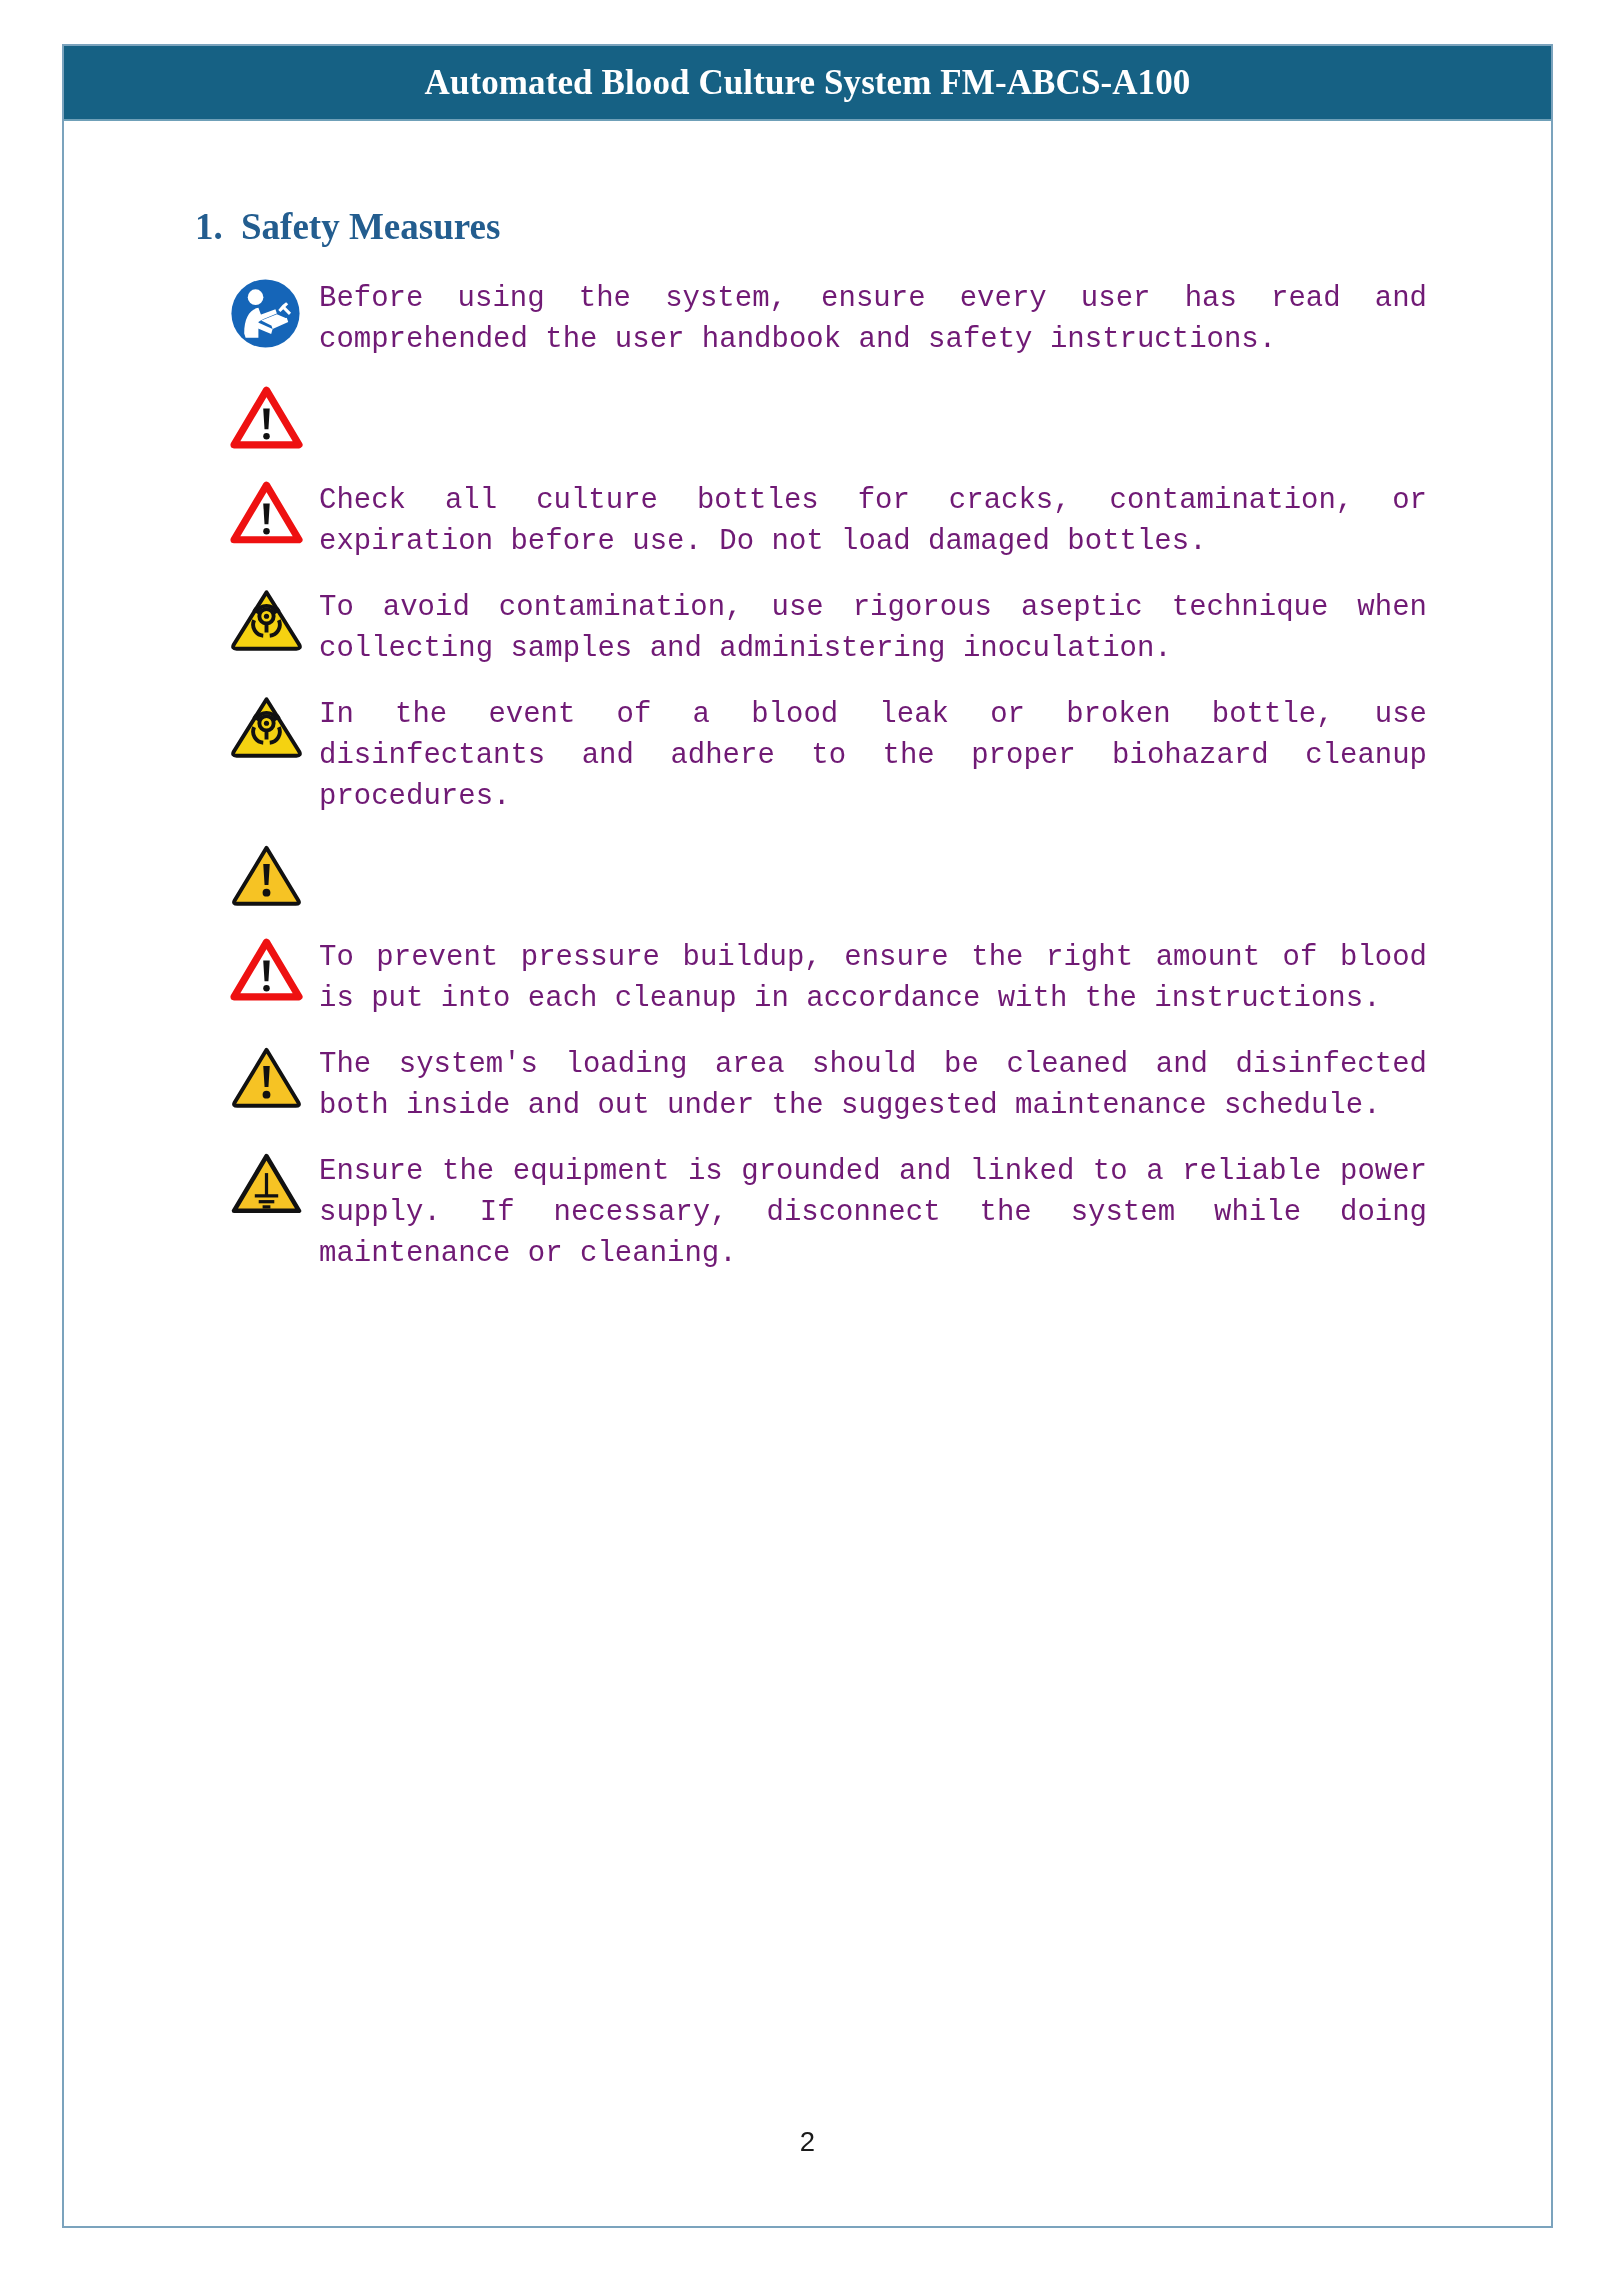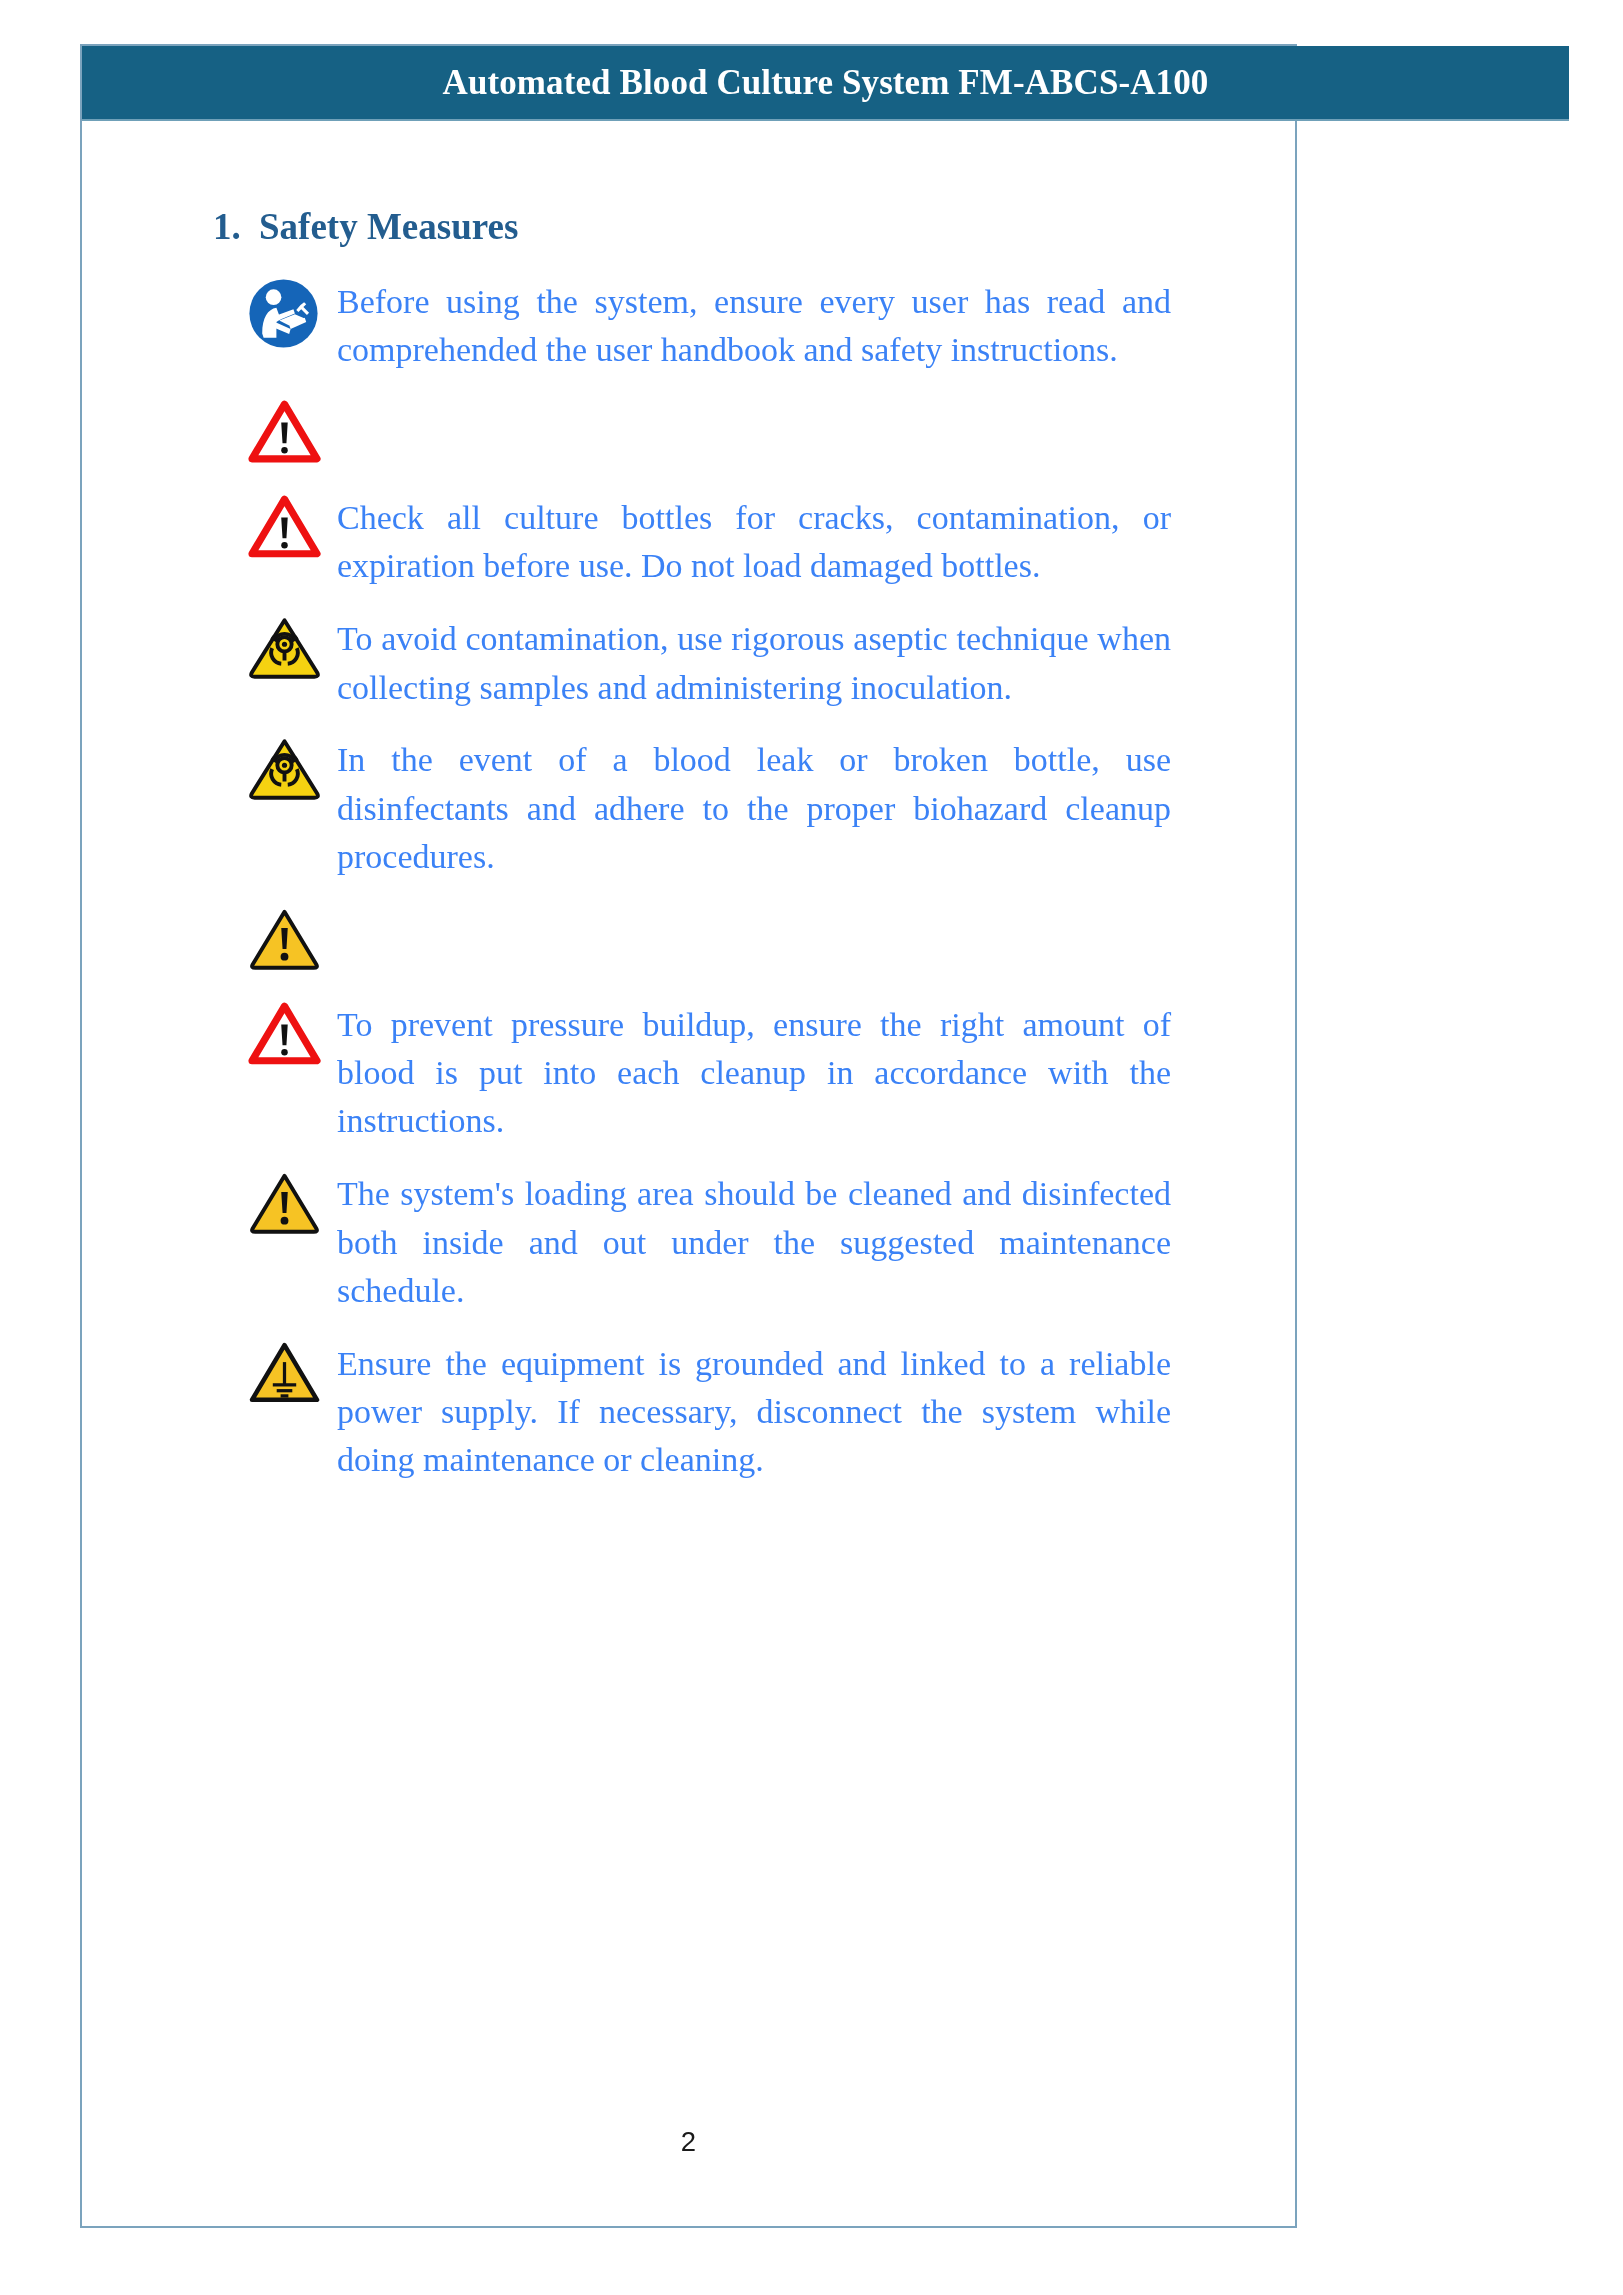--- a/index.html
+++ b/index.html
@@ -9,23 +9,23 @@
   }
   body {
     width: 1623px;
     height: 2295px;
     font-family: "Liberation Serif", "DejaVu Serif", serif;
     -webkit-font-smoothing: antialiased;
   }
 
   .page {
     position: absolute;
-    left: 80px;
+    left: 62px;
     top: 44px;
-    width: 1217px;
+    width: 1491px;
     height: 2184px;
     border: 2px solid #7ba3bd;
     box-sizing: border-box;
     background: #ffffff;
   }
 
   .header-band {
     position: absolute;
     left: 0px;
     top: 0px;
@@ -87,24 +87,24 @@
     align-items: flex-start;
     justify-content: flex-start;
     padding-top: 2.6px;
     box-sizing: border-box;
   }
   .icon-cell svg {
     display: block;
   }
   .item-text {
     flex: 1 1 auto;
-    font-family: Liberation Serif, serif;
-    font-size: 34px;
+    font-family: Liberation Mono, monospace;
+    font-size: 29px;
     line-height: 1.42;
-    color: #3b82f6;
+    color: #701a75;
     text-align: justify;
     padding-top: 2.6px;
   }
 
   .page-number {
     position: absolute;
     left: 0;
     width: 100%;
     top: 2080px;
     text-align: center;

